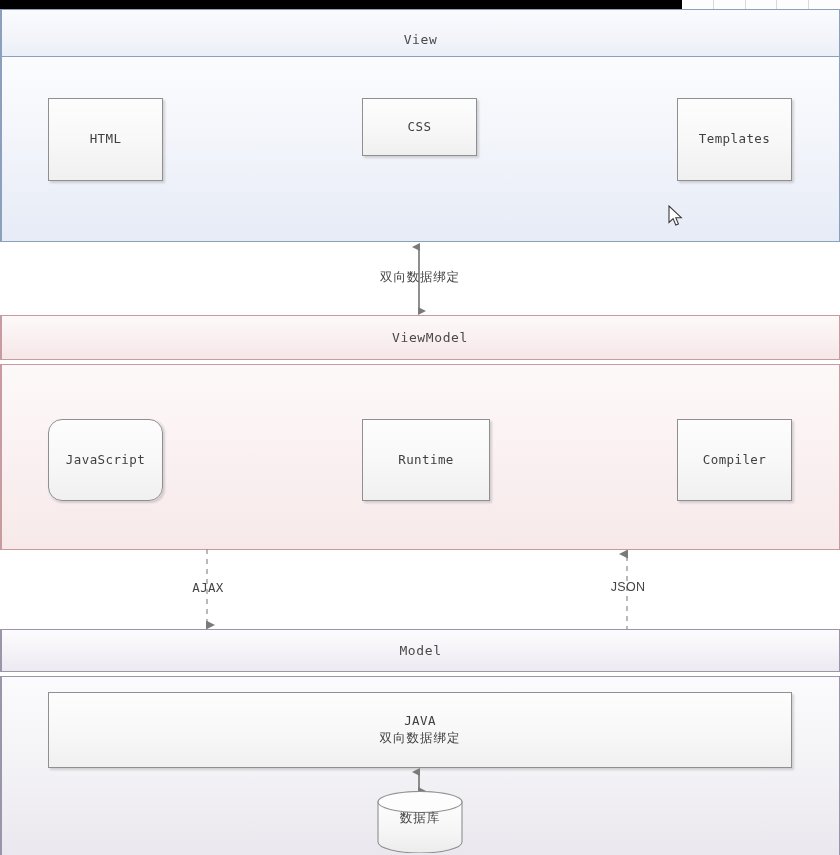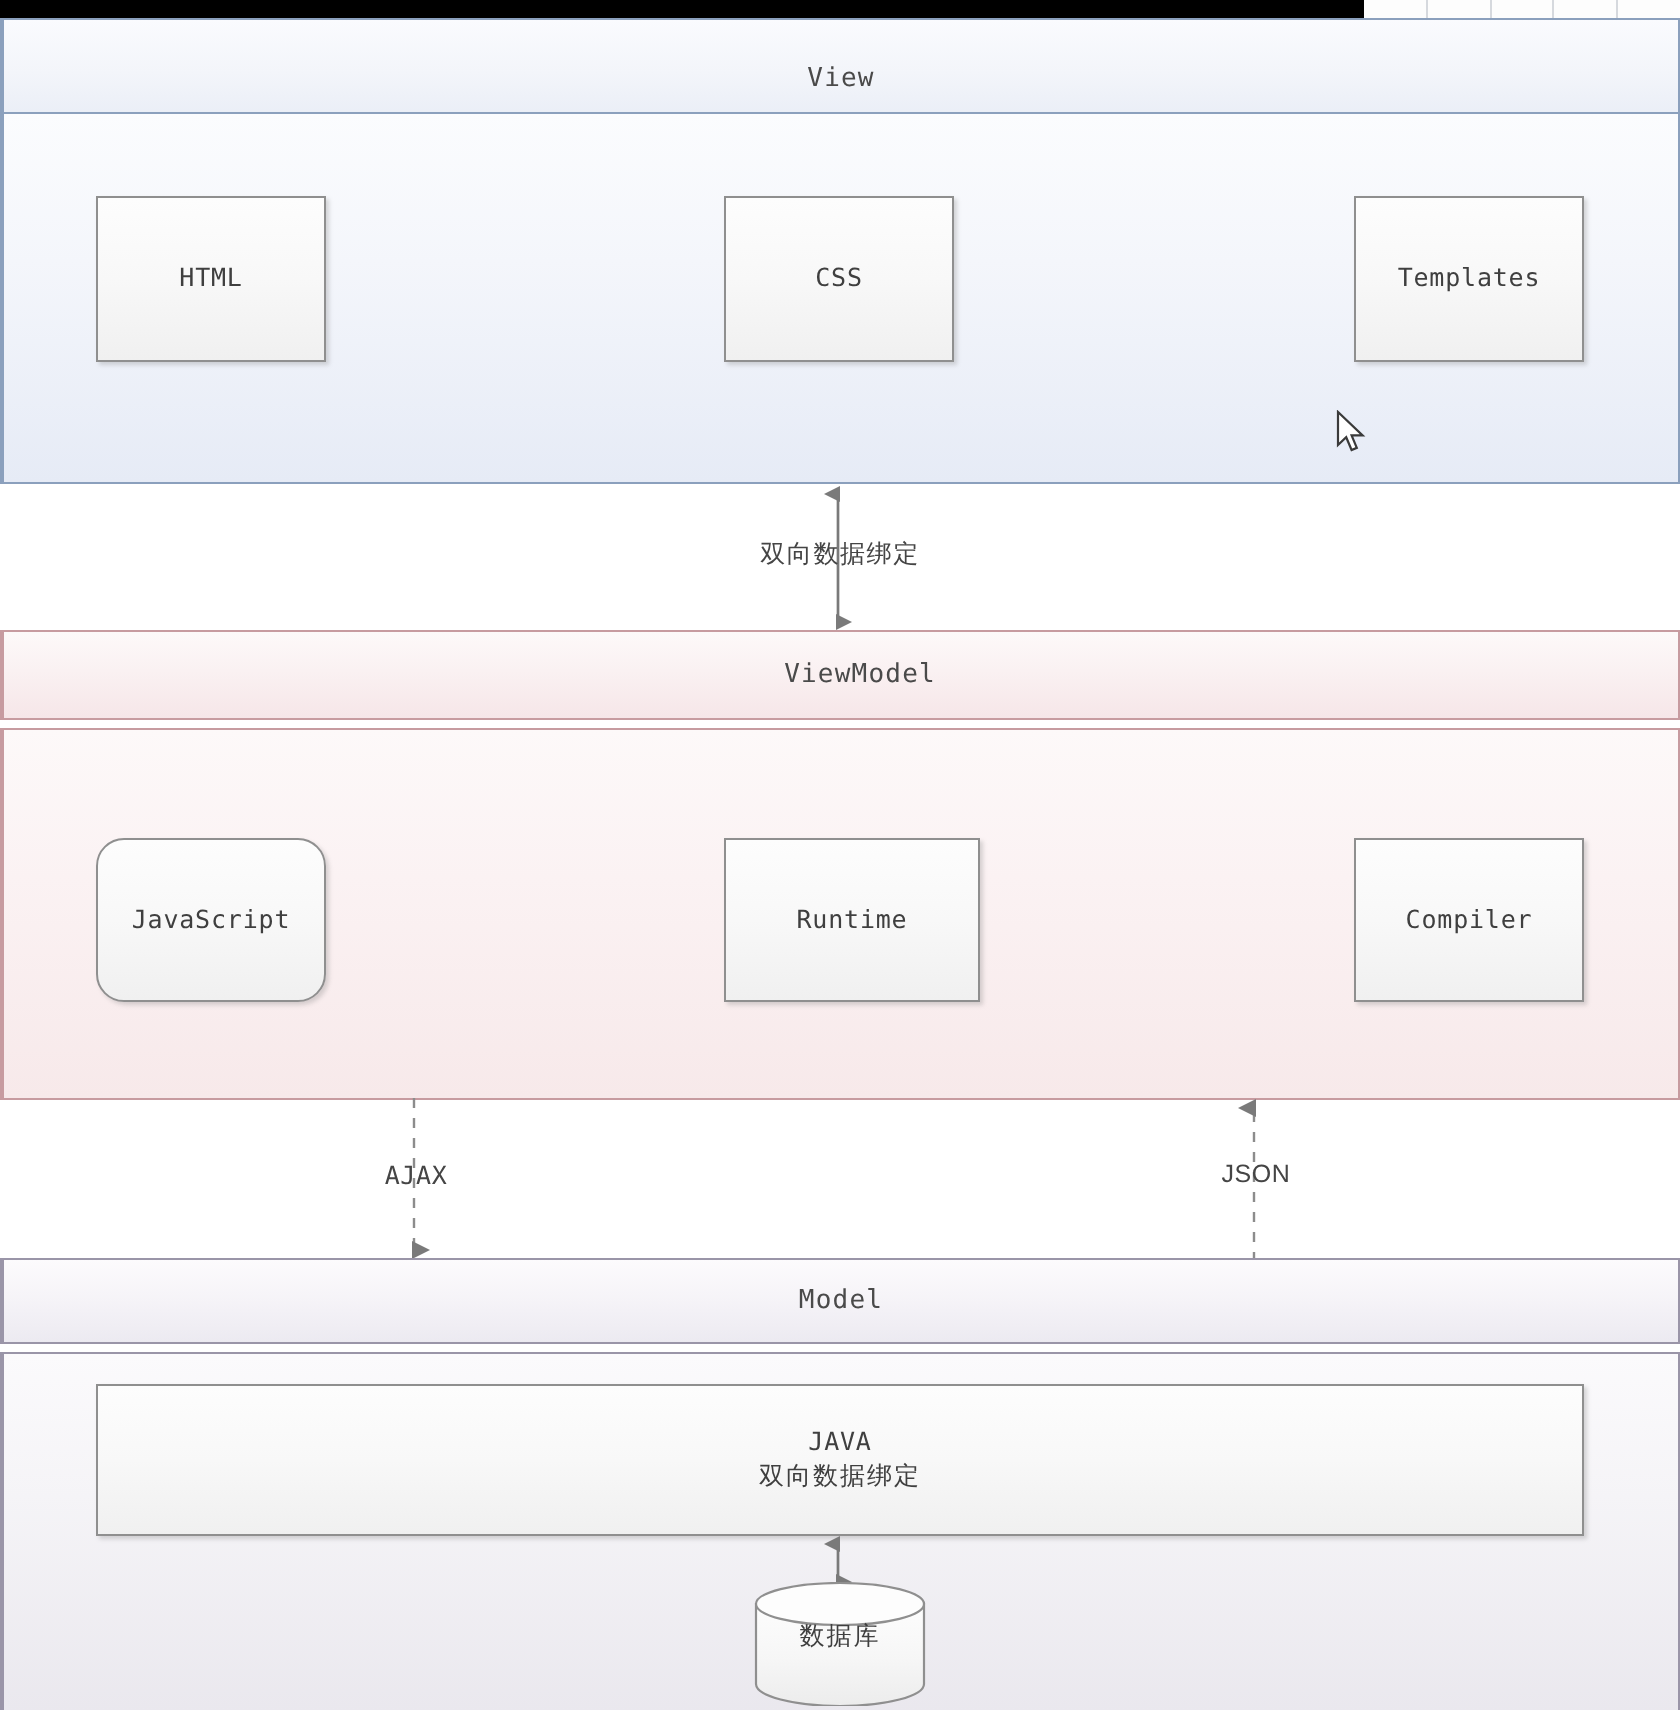--- a/index.html
+++ b/index.html
@@ -131,21 +131,21 @@
     line-height: 1.35;
   }
   .node-label .cn {
     font-family: "DejaVu Sans", "Liberation Sans", sans-serif;
     font-size: 12.5px;
     letter-spacing: 1px;
   }
 
   
   .n-html      { left: 48px;  top: 98px;  width: 115px; height: 83px; }
-  .n-css       { left: 362px; top: 98px;  width: 115px; height: 83px; }
+  .n-css       { left: 362px; top: 98px;  width: 115px; height: 58px; }
   .n-templates { left: 677px; top: 98px;  width: 115px; height: 83px; }
 
   .n-js        { left: 48px;  top: 419px; width: 115px; height: 82px; border-radius: 14px; }
   .n-runtime   { left: 362px; top: 419px; width: 128px; height: 82px; }
   .n-compiler  { left: 677px; top: 419px; width: 115px; height: 82px; }
 
   .n-java      { left: 48px;  top: 692px; width: 744px; height: 76px; }
 
   
   .db-shape {

